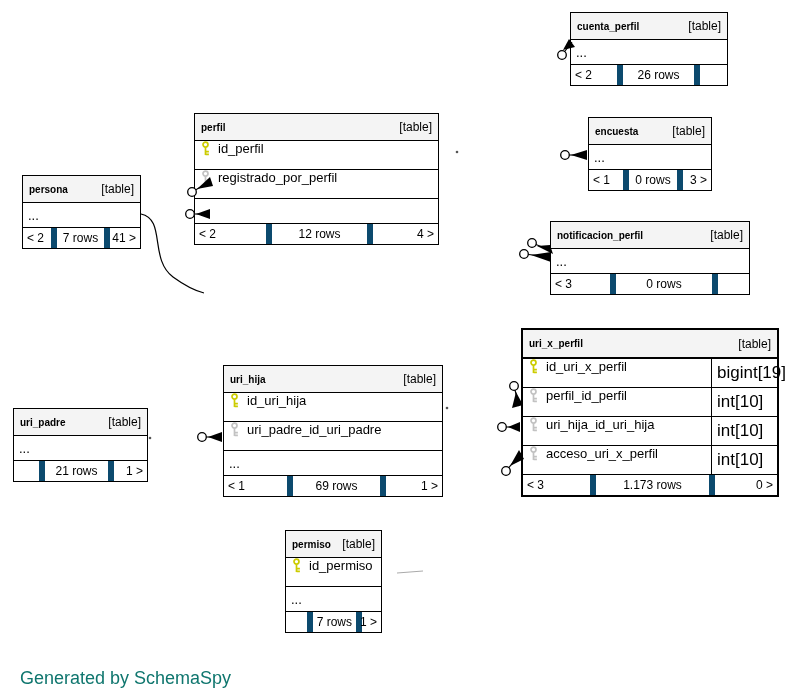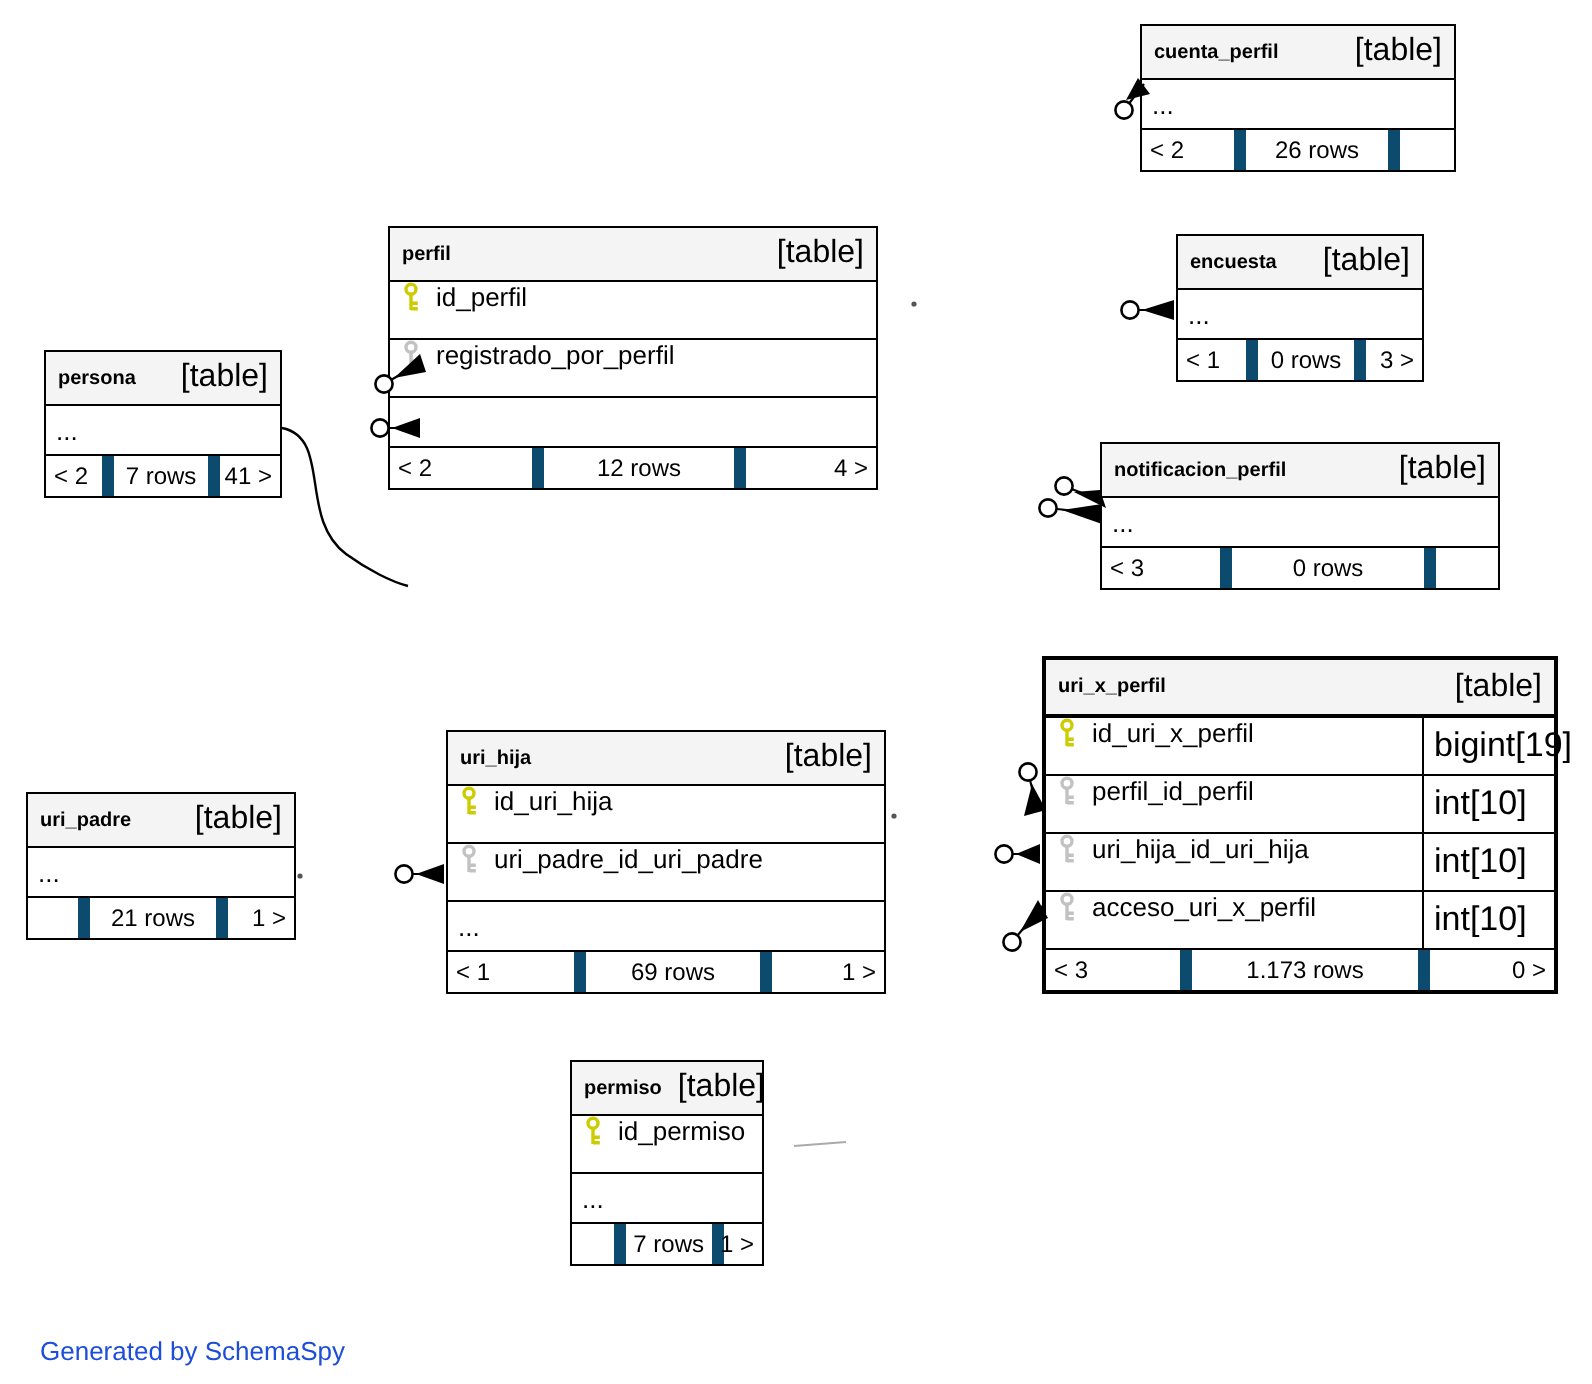--- a/index.html
+++ b/index.html
@@ -8,39 +8,39 @@
     background:#ffffff;
     font-family:"Liberation Sans", sans-serif;
     color:#000;
   }
   .tbl{position:absolute;background:#fff;border:1px solid #000;box-sizing:border-box;z-index:2}
   .tbl.em{border-width:2px}
   .hdr{display:flex;justify-content:space-between;align-items:center;background:#f4f4f4;
        border-bottom:1px solid #000;height:27px;padding:0 6px;box-sizing:border-box}
   .tbl.em .hdr{border-bottom-width:2px;height:29px}
   .tname{font-weight:bold;font-size:10px;white-space:nowrap}
-  .badge{font-size:16px;margin-left:8px;white-space:nowrap}
+  .badge{font-size:12px;margin-left:8px;white-space:nowrap}
   .crow{display:flex;align-items:flex-start;height:29px;border-bottom:1px solid #000;
         padding-left:5px;box-sizing:border-box;font-size:13px;white-space:nowrap}
   .erow{display:flex;align-items:center;height:25px;border-bottom:1px solid #000;
         padding-left:5px;box-sizing:border-box;font-size:13px}
   .keyic{display:inline-flex;width:11px;margin-right:7px;flex:0 0 auto}
   .keyic.pk{color:#cccc00}
   .keyic.fk{color:#c2c2c2}
   .ctype{margin-left:auto;border-left:1px solid #000;align-self:stretch;display:flex;
          align-items:center;justify-content:flex-start;padding:0 3px 0 5px;width:66px;
          box-sizing:border-box;font-size:17px}
   .ftr{display:flex;height:20px;font-size:12px;box-sizing:border-box;align-items:stretch}
   .fc{display:flex;align-items:center;box-sizing:border-box;padding:0 4px;white-space:nowrap}
   .fc+.fc{border-left:6px solid #0c4a6e}
   .fc.l{justify-content:flex-start}
   .fc.m{justify-content:center;flex:1}
   .fc.r{justify-content:flex-end}
   #overlay{position:absolute;left:0;top:0;z-index:5;pointer-events:none}
-  #gen-note{position:absolute;left:20px;top:668px;font-size:13px;color:#1d4ed8}
+  #gen-note{position:absolute;left:20px;top:668px;font-size:18px;color:#0f766e}
 </style>
 </head>
 <body>
 
 <div class="tbl" style="left:570px;top:12px;width:158px">
   <div class="hdr">
     <span class="tname">cuenta_perfil</span>
     <span class="badge">[table]</span>
   </div>
   <div class="erow">
@@ -176,21 +176,21 @@
     <span>acceso_uri_x_perfil</span>
     <span class="ctype">int[10]</span>
   </div>
   <div class="ftr">
     <span class="fc l" style="width:67px">&lt; 3</span>
     <span class="fc m">1.173 rows</span>
     <span class="fc r" style="width:68px">0 &gt;</span>
   </div>
 </div>
 
-<div class="tbl" style="left:13px;top:396px;width:135px">
+<div class="tbl" style="left:13px;top:408px;width:135px">
   <div class="hdr">
     <span class="tname">uri_padre</span>
     <span class="badge">[table]</span>
   </div>
   <div class="erow">
       <span>...</span>
     </div>
   <div class="ftr">
     <span class="fc l" style="width:25px"></span>
     <span class="fc m">21 rows</span>

